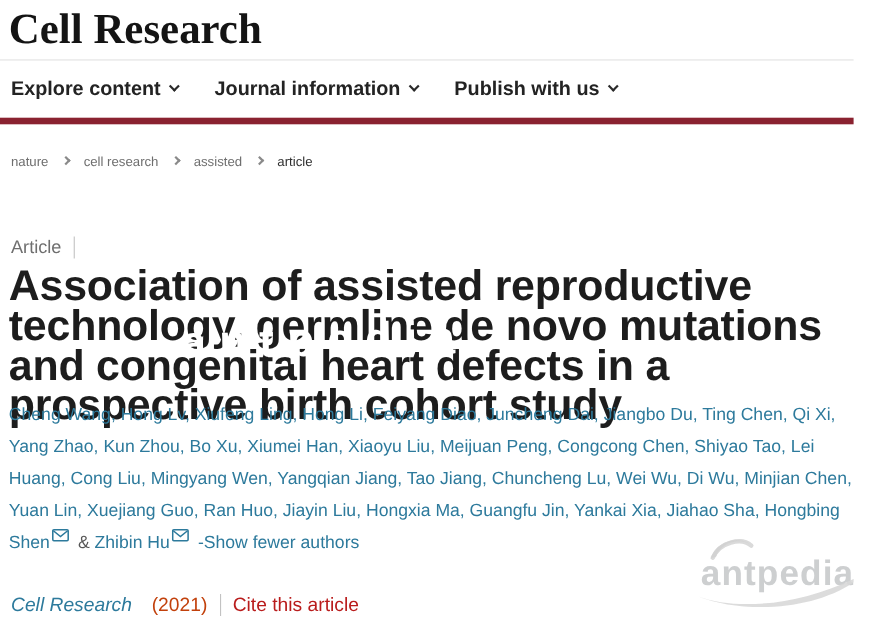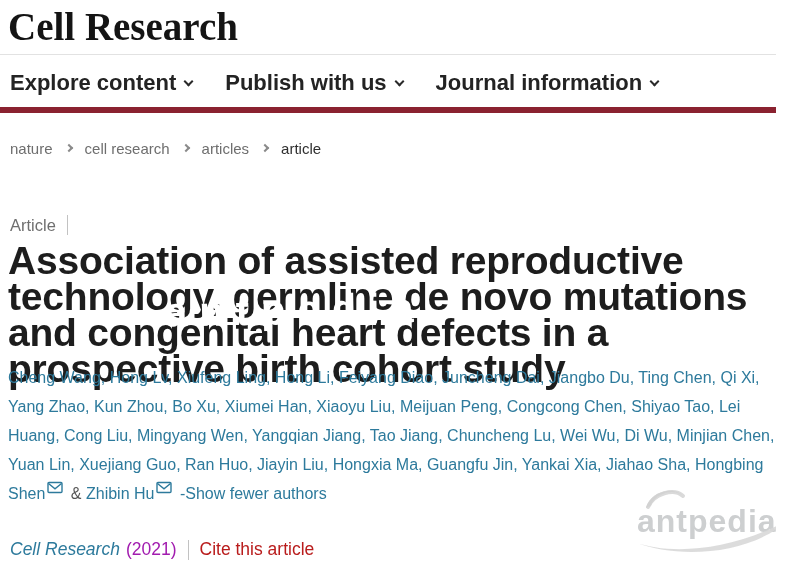--- a/index.html
+++ b/index.html
@@ -11,32 +11,32 @@
   
   .masthead {
     position:absolute; left:8px; top:4px;
     font-family:"Liberation Serif", serif; font-size:39px; font-weight:600;
     color:#141414; letter-spacing:0;
   }
   .topline { position:absolute; left:0; top:54px; width:799px; height:1px; background:#e2e2e2; }
   
   .nav { position:absolute; left:10px; top:70px; display:flex; gap:33px; }
   .nav-item {
-    font-size:22px; font-weight:700; color:#232323; cursor:pointer;
+    font-size:18px; font-weight:700; color:#232323; cursor:pointer;
     display:flex; align-items:center; background:none; border:none;
     font-family:"Liberation Sans", sans-serif;
   }
   .chev-down {
     display:inline-block; width:7px; height:7px; margin-left:9px; margin-top:-4px;
     border-right:2.4px solid #2a2a2a; border-bottom:2.4px solid #2a2a2a;
     transform:rotate(45deg);
   }
   .redbar { position:absolute; left:0; top:107px; width:799px; height:6px; background:#8a2230; }
   
-  .breadcrumb { position:absolute; left:10px; top:140px; display:flex; align-items:center; gap:13px; font-size:15px; color:#6e6e6e; }
+  .breadcrumb { position:absolute; left:10px; top:140px; display:flex; align-items:center; gap:13px; font-size:12px; color:#6e6e6e; }
   .crumb { color:#6e6e6e; cursor:pointer; }
   .crumb.current { color:#2f2f2f; cursor:default; }
   .chev-right {
     display:inline-block; width:6px; height:6px; margin-top:-2px;
     border-right:2px solid #8a8a8a; border-bottom:2px solid #8a8a8a;
     transform:rotate(-45deg);
   }
   
   .meta { position:absolute; left:10px; top:215px; display:flex; align-items:center; font-size:16.5px; }
   .meta-type { color:#6f6f6f; }
@@ -59,55 +59,55 @@
     position:absolute; left:8px; top:363px; width:779px;
     font-size:16px; line-height:29px; color:#2d7a9c;
   }
   .author-amp { color:#555; }
   .author-link { color:#2d7a9c; cursor:pointer; }
   .email-icon { display:inline-block; transform:translateY(-5px); margin:0 3px 0 2px; cursor:pointer; }
   .show-fewer { color:#2d7a9c; cursor:pointer; }
   
   .citation { position:absolute; left:10px; top:539px; display:flex; align-items:center; font-size:17.5px; }
   .cite-journal { color:#2d7a9c; font-style:italic; cursor:pointer; }
-  .cite-year { color:#a21caf; margin-left:6px; }
+  .cite-year { color:#c2410c; margin-left:18px; }
   .cite-link { color:#b91c1c; cursor:pointer; }
   
   .wm { position:absolute; left:630px; top:484px; width:166px; height:76px; opacity:0.92; }
 </style>
 </head>
 <body>
 
 <div class="page">
 
   <div class="masthead">Cell Research</div>
   <div class="topline"></div>
 
   <nav class="nav">
     <button class="nav-item">
       <span>Explore content</span>
       <span class="chev-down"></span>
     </button>
     <button class="nav-item">
-      <span>Publish with us</span>
+      <span>Journal information</span>
       <span class="chev-down"></span>
     </button>
     <button class="nav-item">
-      <span>Journal information</span>
+      <span>Publish with us</span>
       <span class="chev-down"></span>
     </button>
   </nav>
   <div class="redbar"></div>
 
   <div class="breadcrumb">
     <span class="crumb">nature</span>
     <span class="chev-right"></span>
     <span class="crumb">cell research</span>
     <span class="chev-right"></span>
-    <span class="crumb">articles</span>
+    <span class="crumb">assisted</span>
     <span class="chev-right"></span>
     <span class="crumb current">article</span>
   </div>
 
   <div class="meta">
     <span class="meta-type">Article</span>
     <span class="vsep"></span>
   </div>
 
   <h1 class="title">Association of assisted reproductive technology, germline de novo mutations and congenital heart defects in a prospective birth cohort study</h1>

